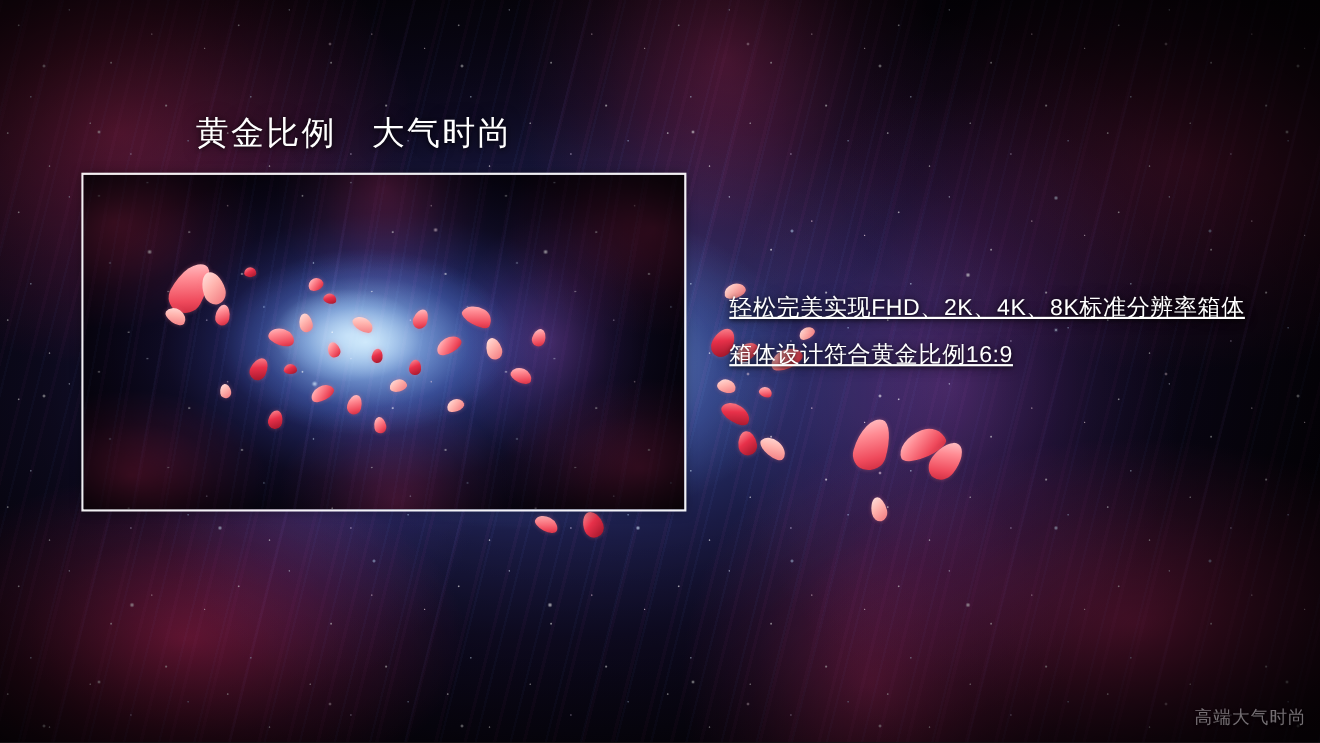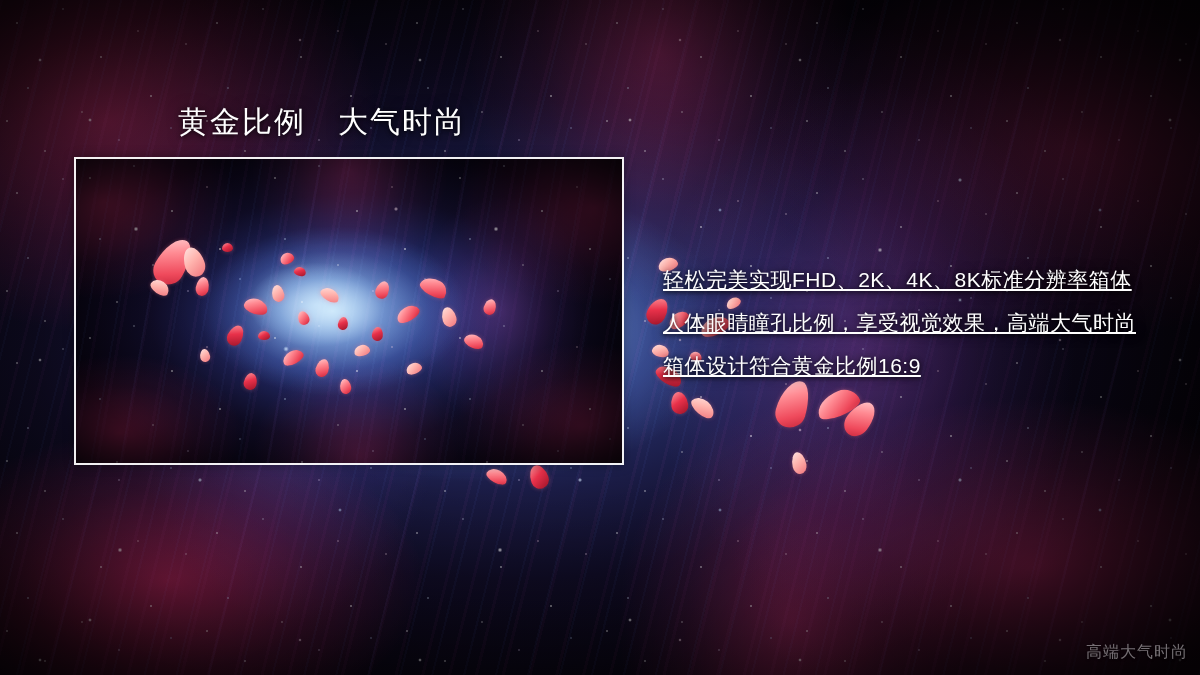--- a/index.html
+++ b/index.html
@@ -274,18 +274,17 @@
           <div class="petal pale" style="left: 124px; top: 190px; width: 10px; height: 13px; transform: rotate(-8deg);"></div>
           <div class="petal deep" style="left: 218px; top: 108px; width: 12px; height: 9px; transform: rotate(14deg);"></div>
         </div>
     </div>
   </div>
 
   <div id="slide-title">黄金比例　大气时尚</div>
 
   <div id="body-text">
     <div class="line">轻松完美实现FHD、2K、4K、8K标准分辨率箱体</div>
-    <div class="line">人体眼睛瞳孔比例，享受视觉效果，高端大气时尚</div>
     <div class="line">箱体设计符合黄金比例16:9</div>
   </div>
 
   <div id="watermark">高端大气时尚</div>
 </div>
 
 </body></html>

